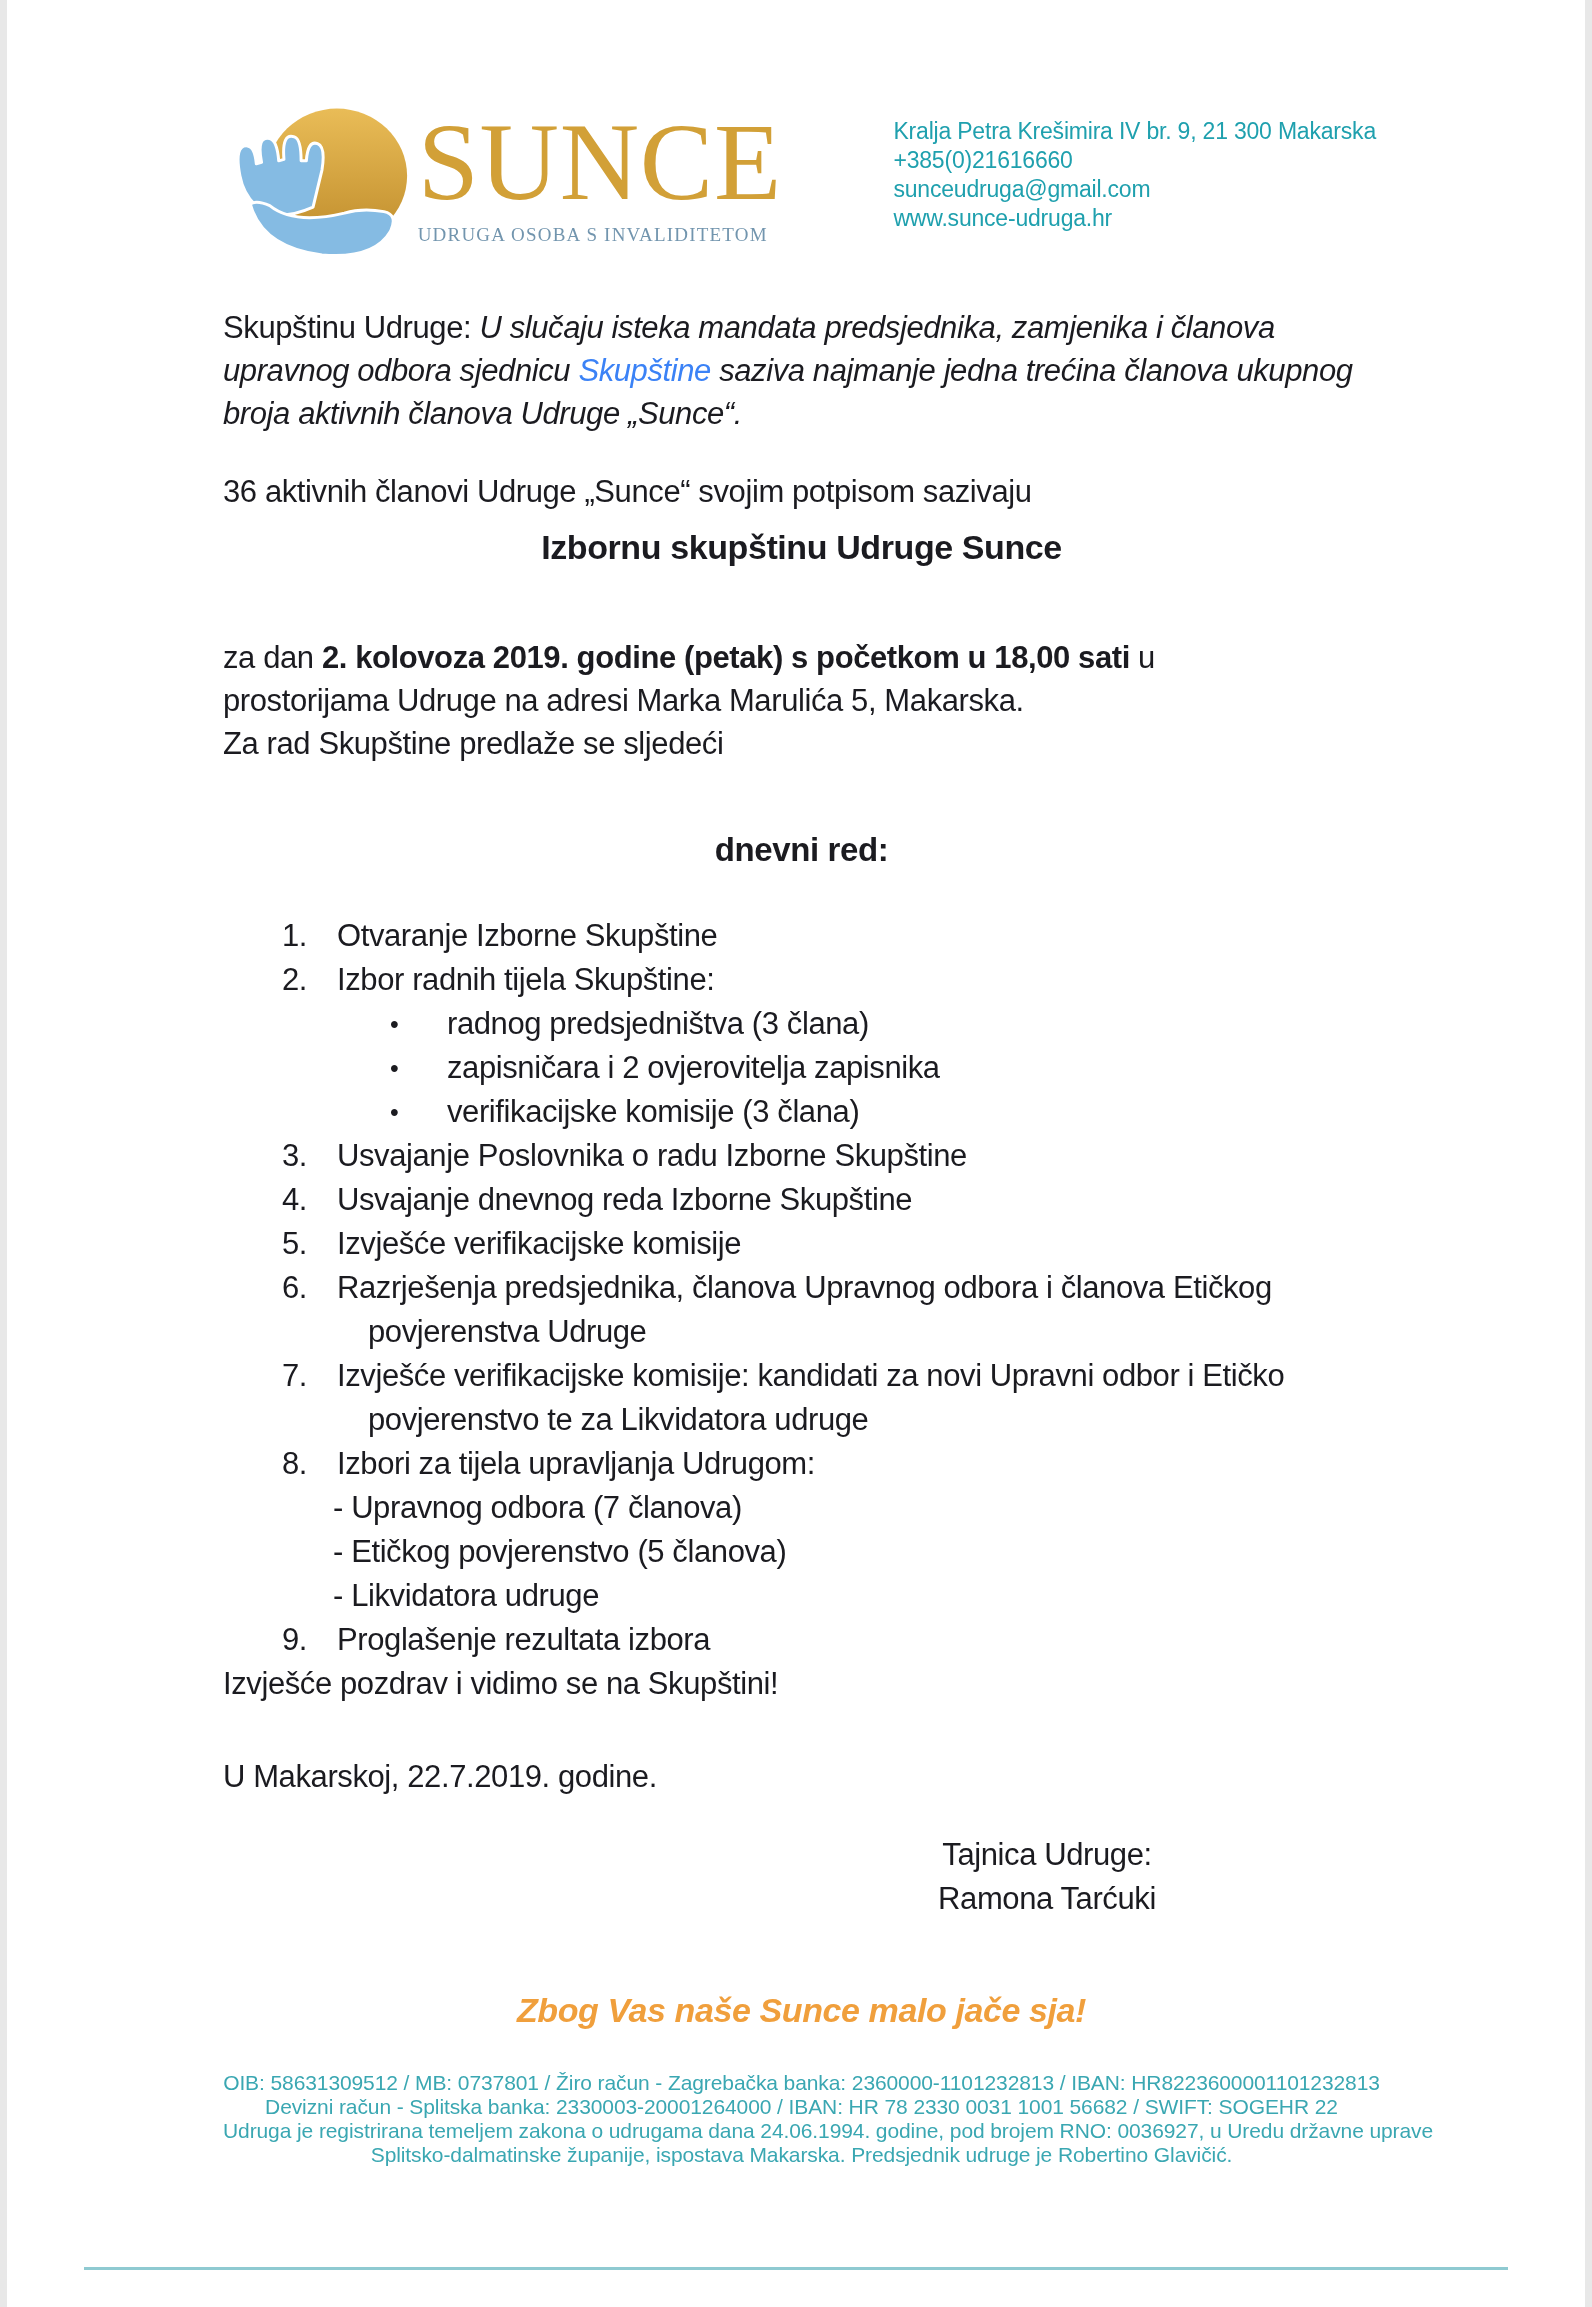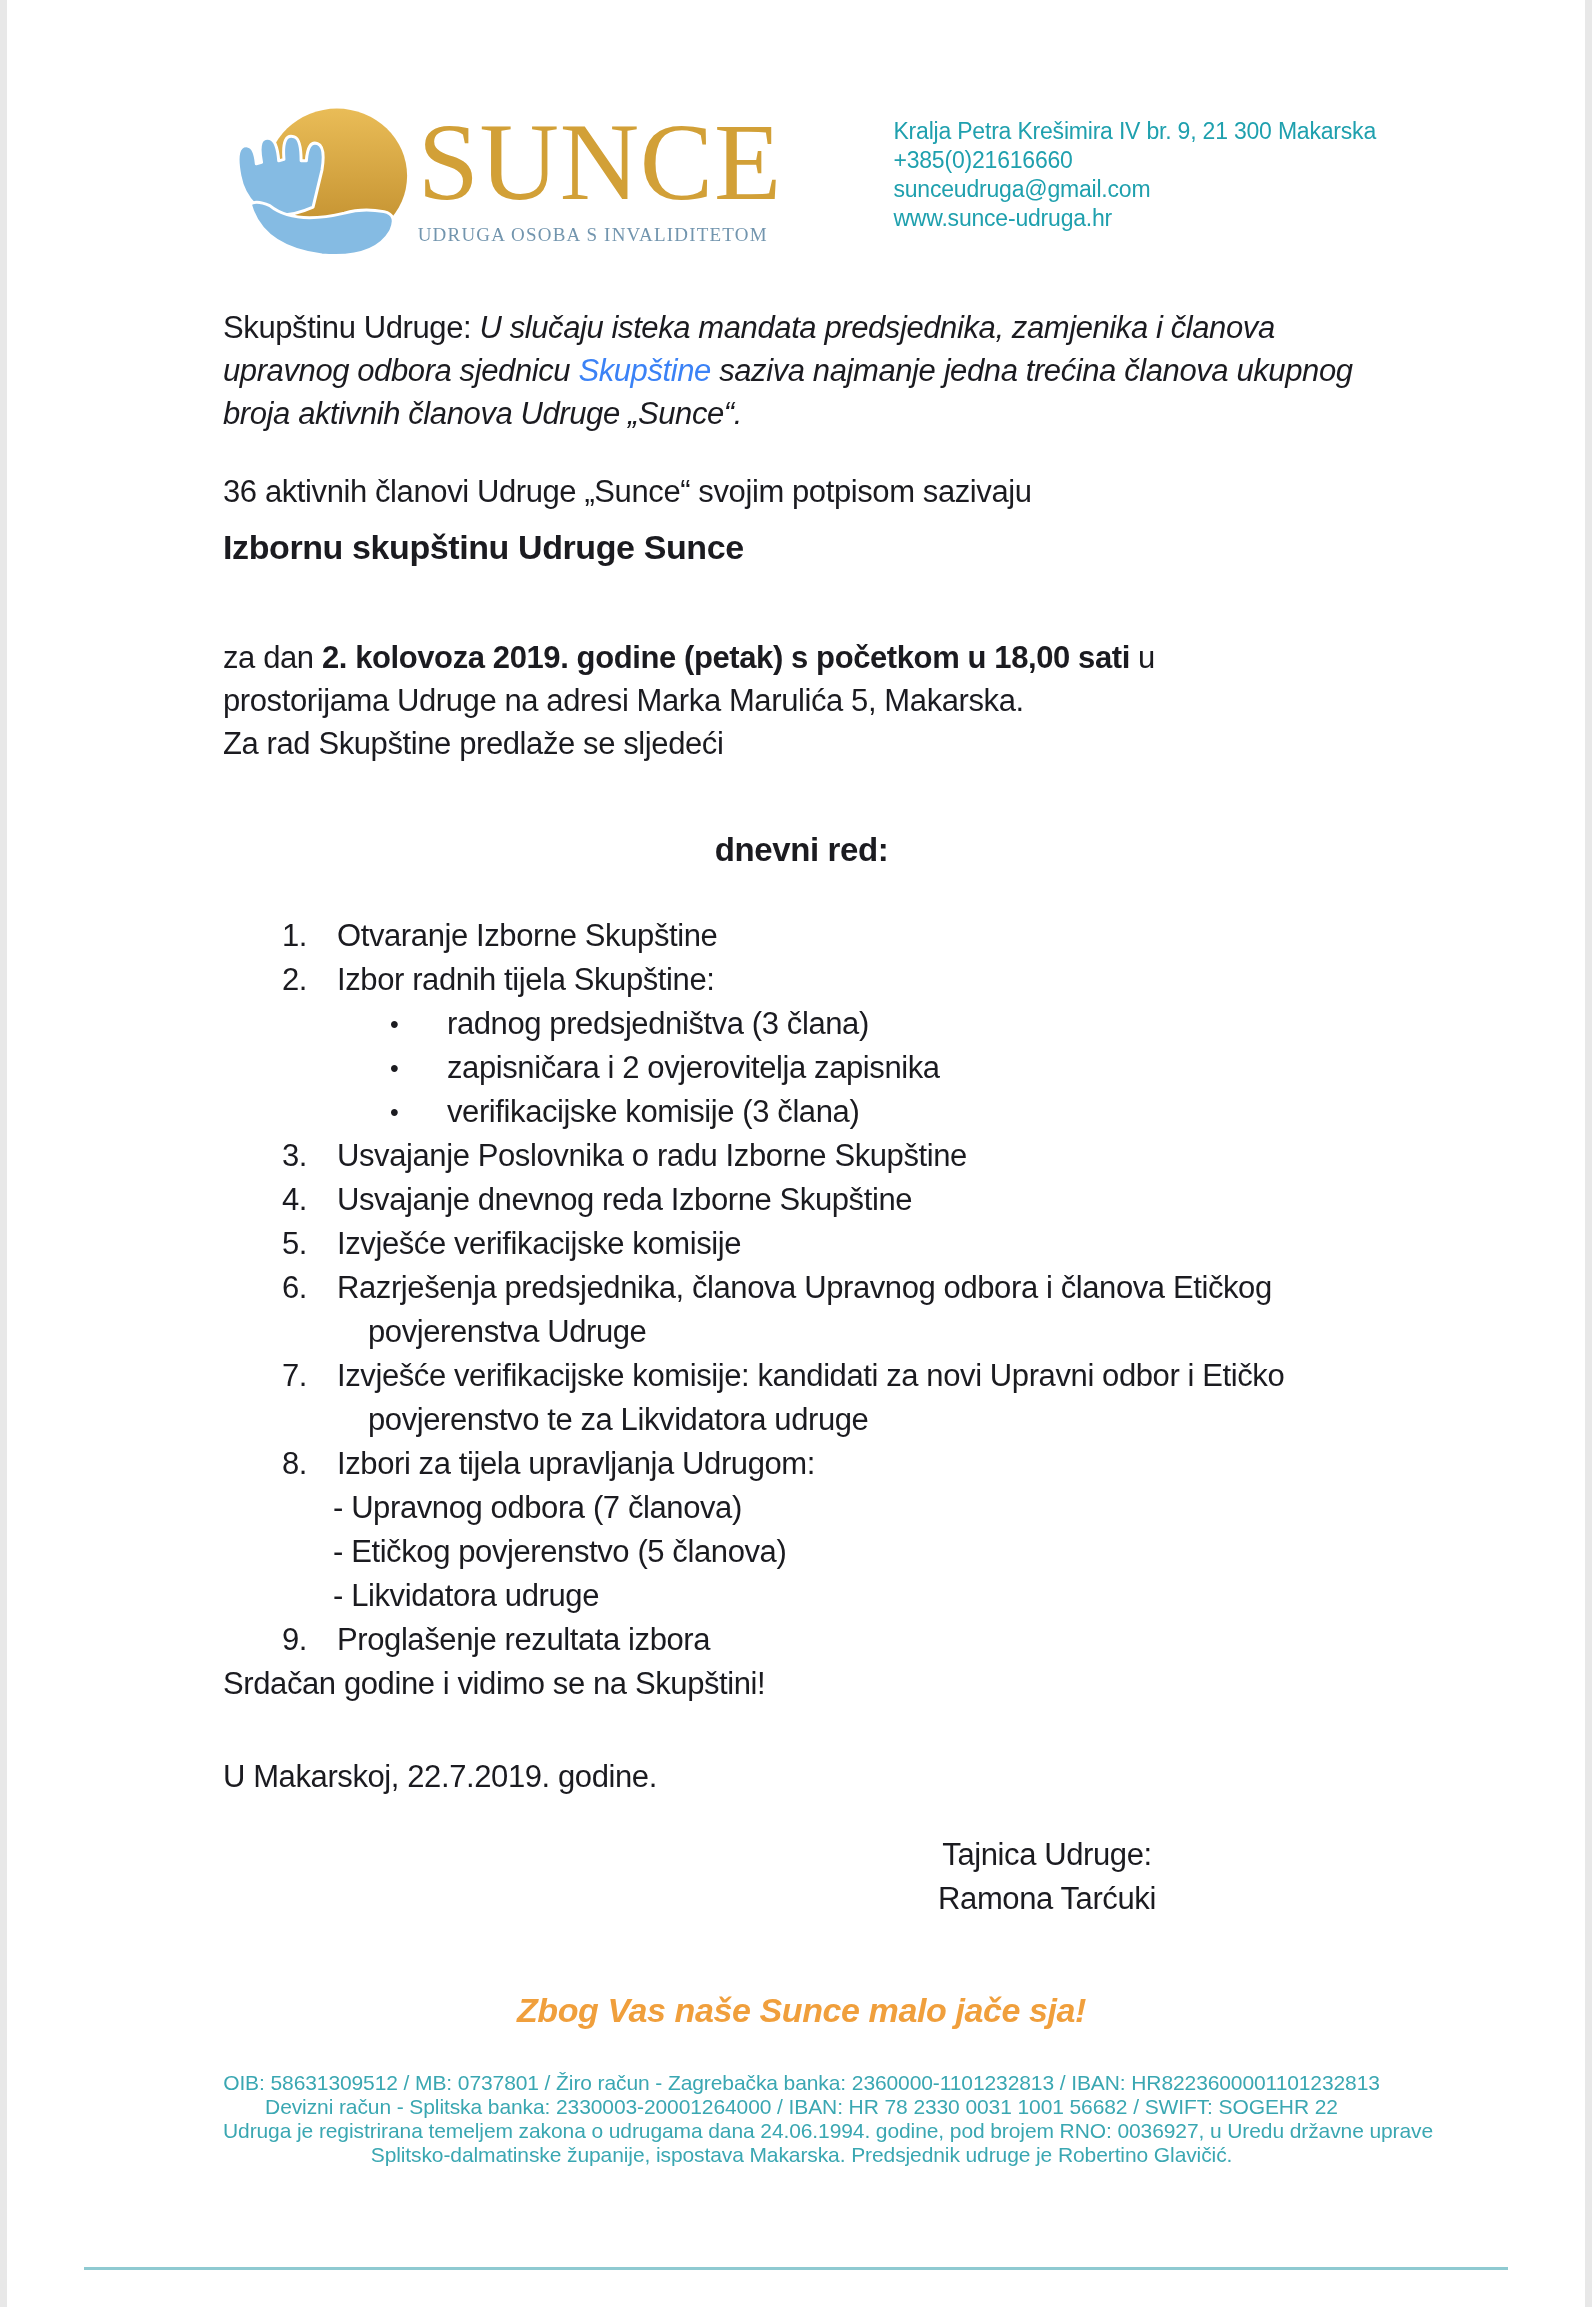--- a/index.html
+++ b/index.html
@@ -28,21 +28,21 @@
   }
   .contact{margin-left:auto;margin-top:16px;font-size:23px;line-height:29px;color:#1fa0ae;letter-spacing:-0.2px;}
   .contact div{white-space:nowrap;}
   
   .tline{white-space:nowrap;font-size:31px;line-height:43px;letter-spacing:-0.4px;}
   .intro{margin-top:45px;}
   .it{font-style:italic;}
   .hl{font-style:italic;color:#3b82f6;}
   .convene{margin-top:35px;}
   .assembly-title{
-    margin-top:11.7px;text-align:left;font-size:34px;line-height:45px;font-weight:bold;letter-spacing:-0.4px;
+    margin-top:11.7px;text-align:center;font-size:34px;line-height:45px;font-weight:bold;letter-spacing:-0.4px;
   }
   .datep{margin-top:66px;}
   .b{font-weight:bold;}
   .agenda-heading{margin-top:63px;text-align:center;font-size:33px;line-height:44px;font-weight:bold;letter-spacing:-0.4px;}
   
   .agenda{margin-top:42px;}
   .a-row{font-size:31px;line-height:44px;letter-spacing:-0.4px;}
   .a-main{display:flex;white-space:nowrap;}
   .lvl1{margin-left:59px;}
   .lvl1 .a-marker{flex:0 0 55px;}
@@ -191,21 +191,21 @@
       <div class="a-row lvl3">- Etičkog povjerenstvo (5 članova)</div>
       <div class="a-row lvl3">- Likvidatora udruge</div>
       <div class="a-row lvl1">
           <div class="a-main">
             <span class="a-marker">9.</span>
             <span>Proglašenje rezultata izbora</span>
           </div>
         </div>
     </div>
 
-    <div class="tline closing">Srdačan godine i vidimo se na Skupštini!</div>
+    <div class="tline closing">Izvješće pozdrav i vidimo se na Skupštini!</div>
 
     <div class="tline placedate">U Makarskoj, 22.7.2019. godine.</div>
 
     <div class="signature">
       <div>Tajnica Udruge:</div>
       <div>Ramona Tarćuki</div>
     </div>
 
     <div class="slogan">Zbog Vas naše Sunce malo jače sja!</div>
 

